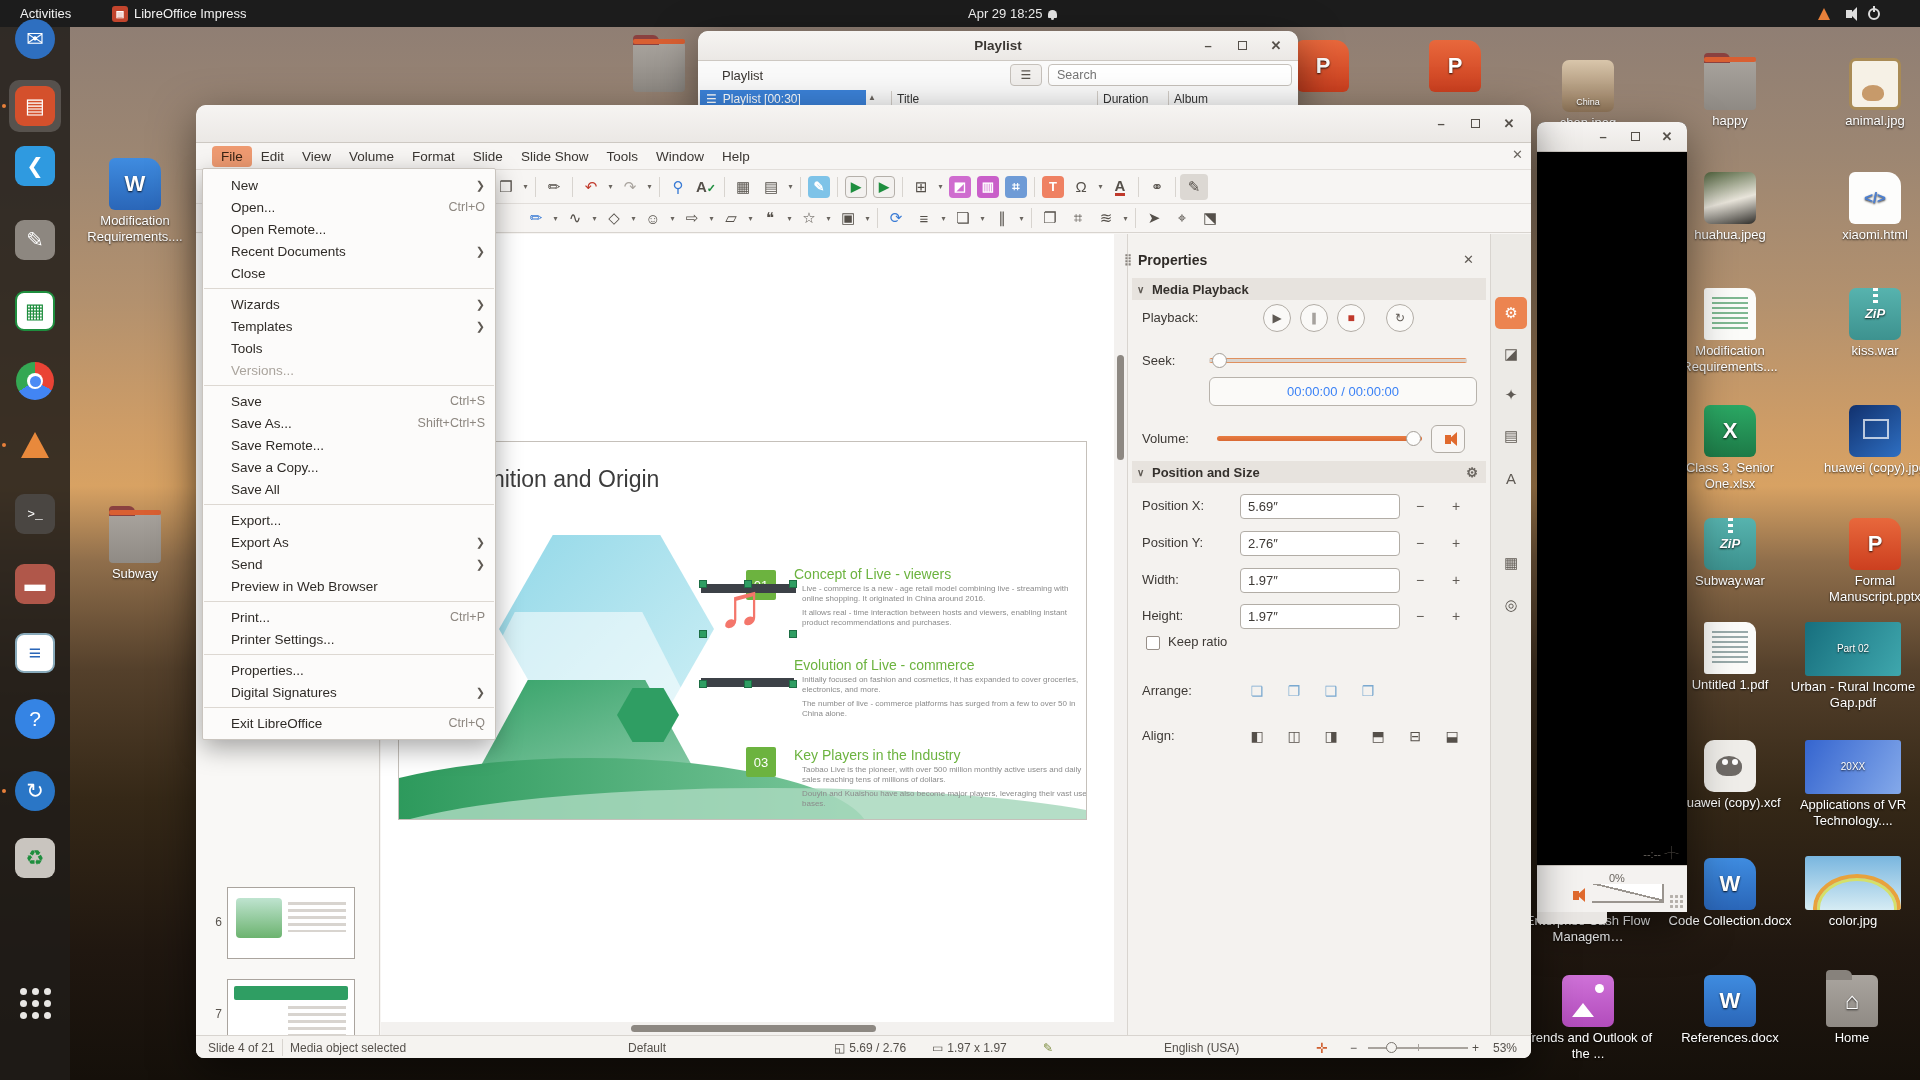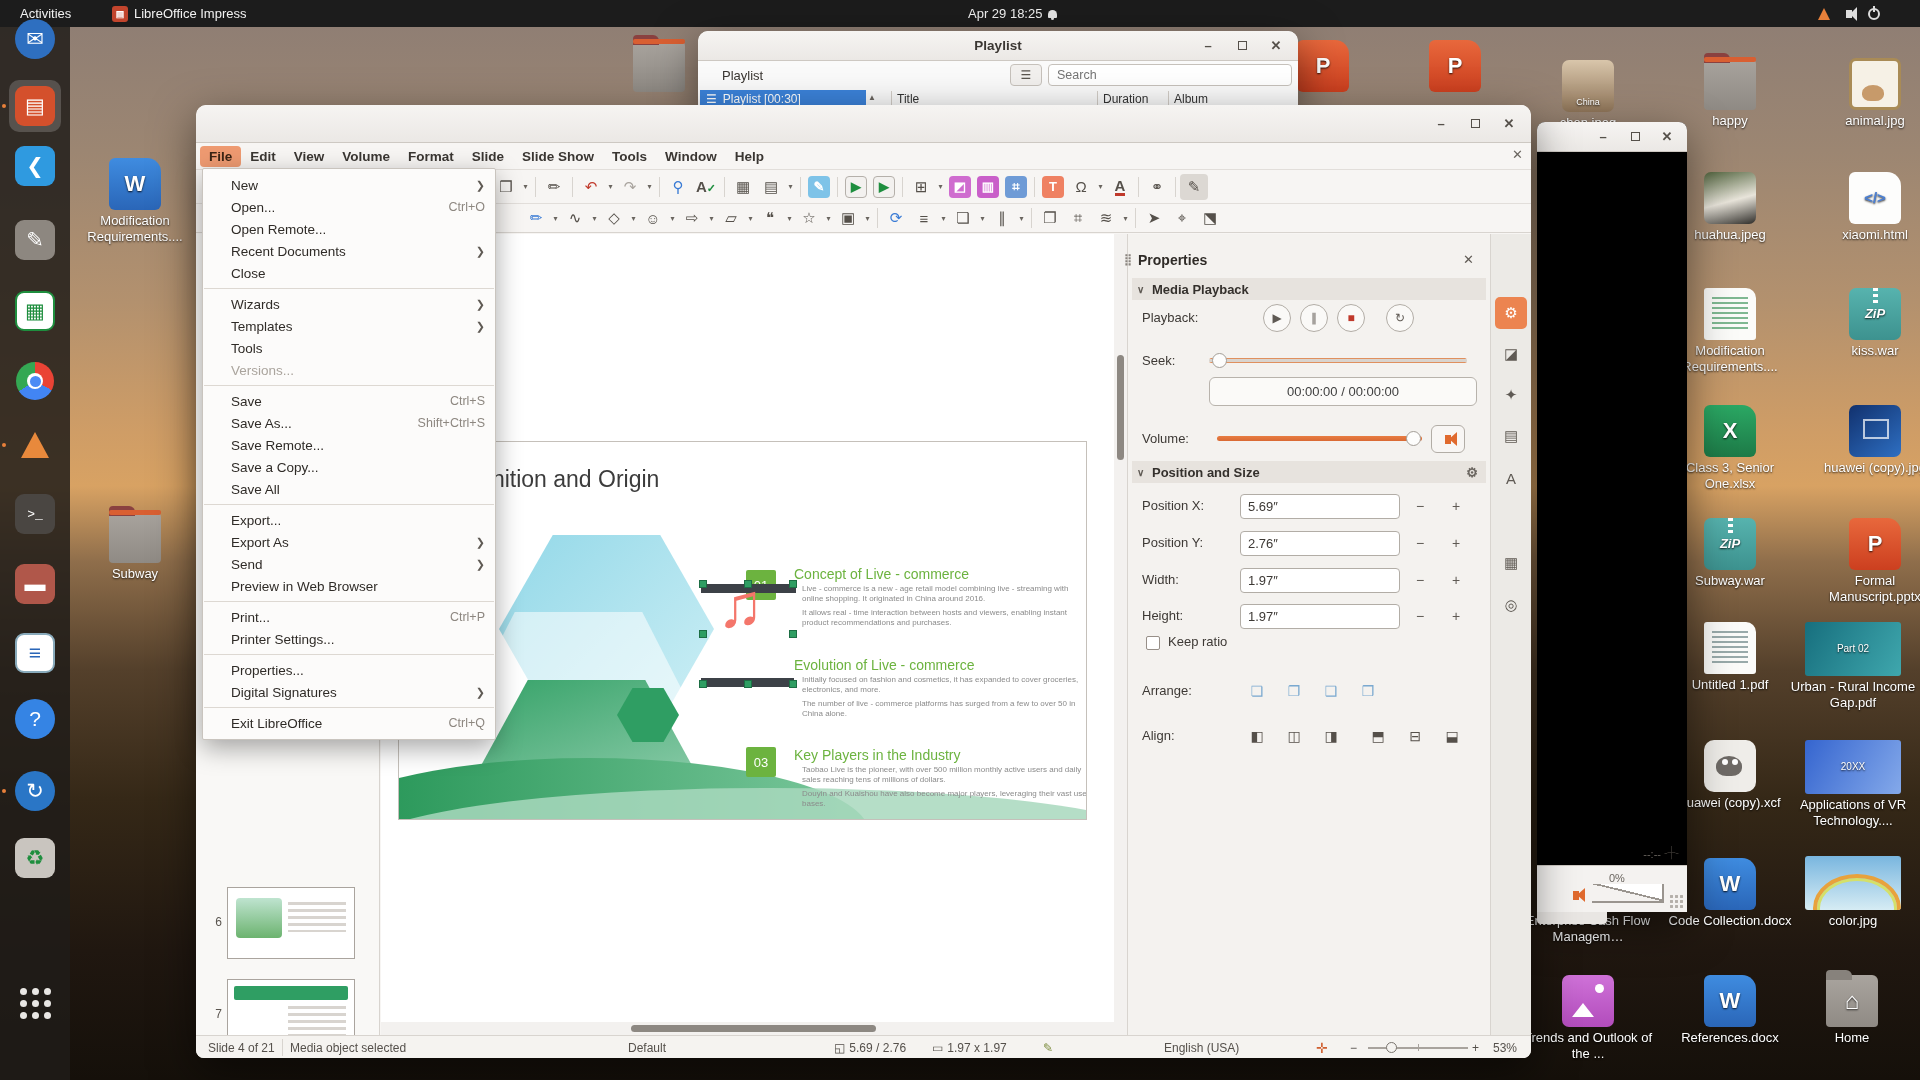--- a/index.html
+++ b/index.html
@@ -99,21 +99,21 @@
   .viewer .titlebar{height:30px;border-radius:8px 8px 0 0;}
   .v-bottom{position:absolute;left:0;bottom:0;width:100%;height:47px;background:#f4f2f0;border-top:1px solid #cdc8c2;}
   .v-tri{position:absolute;left:55px;bottom:9px;width:72px;height:19px;background:
      linear-gradient(to top right,transparent 49.5%,#9a958f 49.5%,#9a958f 55%,#fff 55%);border-bottom:2px solid #9a958f;border-right:2px solid #9a958f;}
   .v-grip{position:absolute;right:4px;bottom:4px;width:14px;height:14px;
      background:radial-gradient(circle 1.5px,#b5b0aa 1.4px,transparent 1.6px);background-size:5px 5px;}
   .v-tab{position:absolute;left:0;top:790px;width:70px;height:12px;background:#e9e6e3;border-radius:0 0 4px 4px;}
 
   
   .impress{left:196px;top:105px;width:1335px;height:953px;background:#f7f5f3;border-radius:10px 10px 8px 8px;overflow:hidden;}
-  .menubar{position:absolute;left:0;top:38px;width:100%;height:26px;background:#f7f5f3;display:flex;align-items:center;padding-left:4px;font-size:13.5px;color:#3a3632;font-weight:bold;}
+  .menubar{position:absolute;left:0;top:38px;width:100%;height:26px;background:#f7f5f3;display:flex;align-items:center;padding-left:16px;font-size:13.5px;color:#3a3632;}
   .menubar .mi{padding:3px 9px;border-radius:4px;}
   .menubar .mi.active{background:#ee9a71;color:#3b2414;}
   .doc-close{position:absolute;right:8px;top:42px;font-size:13px;color:#6a655f;}
   .tbar{position:absolute;left:0;width:100%;background:#f7f5f3;display:flex;align-items:center;}
   .tbar1{top:64px;height:34px;border-top:1px solid #e2deda;}
   .tbar2{top:98px;height:30px;border-top:1px solid #e2deda;border-bottom:1px solid #d8d4cf;}
   .tbi{width:28px;height:26px;border-radius:4px;display:flex;align-items:center;justify-content:center;font-size:15px;color:#55504a;flex:0 0 auto;}
   .tbi.act{background:#dcd8d3;}
   .tb-dd{width:11px;font-size:8px;color:#6a655f;flex:0 0 auto;text-align:center;}
   .tb-sep{width:1px;height:20px;background:#d8d4cf;margin:0 4px;flex:0 0 auto;}
@@ -147,21 +147,21 @@
   .p-title{position:absolute;left:10px;top:18px;font-weight:bold;font-size:14px;color:#2f2b27;}
   .p-dots{position:absolute;left:-14px;top:1px;color:#8a857f;font-size:11px;letter-spacing:-1px;}
   .p-close{position:absolute;right:16px;top:18px;color:#5f5a54;font-size:13px;}
   .p-sec{position:absolute;left:4px;right:4px;height:22px;background:#e7e3de;font-weight:bold;display:flex;align-items:center;padding-left:20px;color:#34302c;}
   .p-chev{position:absolute;left:5px;font-size:10px;color:#5f5a54;}
   .p-gear{position:absolute;right:8px;font-size:13px;color:#6a655f;}
   .p-lbl{position:absolute;left:14px;}
   .pbtn{position:absolute;width:28px;height:28px;border:1px solid #b2ada6;border-radius:50%;display:flex;align-items:center;justify-content:center;font-size:12px;color:#5f5a54;background:#faf9f7;}
   .seek-track{position:absolute;height:5px;border-radius:3px;background:repeating-linear-gradient(180deg,#e0905e 0 1px,#d9d4ce 1px 4px,#e0905e 4px 5px);}
   .knob{position:absolute;width:15px;height:15px;border-radius:50%;background:#fdfdfc;border:1px solid #a39e97;}
-  .timebox{position:absolute;height:29px;border:1px solid #b8b3ac;border-radius:6px;background:#fbfaf8;display:flex;align-items:center;justify-content:center;color:#404040;font-size:13px;}
+  .timebox{position:absolute;height:29px;border:1px solid #b8b3ac;border-radius:6px;background:#fbfaf8;display:flex;align-items:center;justify-content:center;color:#3b82f6;font-size:13px;}
   .vol-track{position:absolute;height:5px;border-radius:3px;background:linear-gradient(#e87c42,#d96a33);}
   .mutebtn{position:absolute;width:34px;height:28px;border:1px solid #b2ada6;border-radius:6px;background:#f8f6f4;display:flex;align-items:center;justify-content:center;}
   .spk-o{position:relative;width:6px;height:9px;background:#e06a2e;}
   .spk-o::before{content:"";position:absolute;left:4px;top:-3px;border-top:7.5px solid transparent;border-bottom:7.5px solid transparent;border-right:8px solid #e06a2e;}
   .field{position:absolute;width:160px;height:25px;border:1px solid #b2ada6;border-radius:4px;background:#fff;font-size:13px;padding:0 7px;color:#3d3935;}
   .stepbtn{position:absolute;width:22px;height:22px;display:flex;align-items:center;justify-content:center;color:#5f5a54;font-size:14px;}
   .chk{position:absolute;width:14px;height:14px;border:1px solid #978f88;border-radius:2px;background:#fff;}
   .abtn{position:absolute;width:30px;height:26px;display:flex;align-items:center;justify-content:center;font-size:14px;color:#55504a;border-radius:4px;}
   .sidetabs{position:absolute;right:0;top:129px;width:41px;bottom:23px;background:#eceae6;border-left:1px solid #d8d4cf;}
   .stab{position:absolute;left:4px;width:32px;height:32px;border-radius:5px;display:flex;align-items:center;justify-content:center;font-size:15px;color:#5f5a54;}
@@ -560,21 +560,21 @@
     <div class="slidepage">
       <div class="hex" style="left:100px;top:93px;width:215px;height:188px;background:linear-gradient(135deg,#93d8e8,#cdeff5);"></div>
       <div class="hex" style="left:52px;top:170px;width:255px;height:250px;background:rgba(255,255,255,.55);"></div>
       <div class="hex" style="left:70px;top:238px;width:235px;height:215px;background:linear-gradient(160deg,#35a268,#bfe4d0);"></div>
       <div class="hex" style="left:218px;top:246px;width:62px;height:54px;background:#2f9e63;"></div>
       <div style="position:absolute;left:-90px;top:316px;width:560px;height:150px;border-radius:50%;background:linear-gradient(90deg,#1e9150,#7cc89d);"></div>
       <div style="position:absolute;left:-40px;top:346px;width:820px;height:120px;border-radius:50%;background:rgba(168,216,189,.85);"></div>
       <div class="sl-title">Definition and Origin</div>
       <div>
           <div class="sl-badge" style="left: 347px; top: 128px;">01</div>
-          <div class="sl-h" style="top: 124px;">Concept of Live - commerce</div>
+          <div class="sl-h" style="top: 124px;">Concept of Live - viewers</div>
           <div class="sl-b" style="top: 142px;">
             <div>Live - commerce is a new - age retail model combining live - streaming with online shopping. It originated in China around 2016.</div>
             <div>It allows real - time interaction between hosts and viewers, enabling instant product recommendations and purchases.</div>
           </div>
           <div class="sl-h" style="top: 215px;">Evolution of Live - commerce</div>
           <div class="sl-b" style="top: 233px;">
             <div>Initially focused on fashion and cosmetics, it has expanded to cover groceries, electronics, and more.</div>
             <div>The number of live - commerce platforms has surged from a few to over 50 in China alone.</div>
           </div>
           <div class="sl-badge" style="left: 347px; top: 305px;">03</div>

